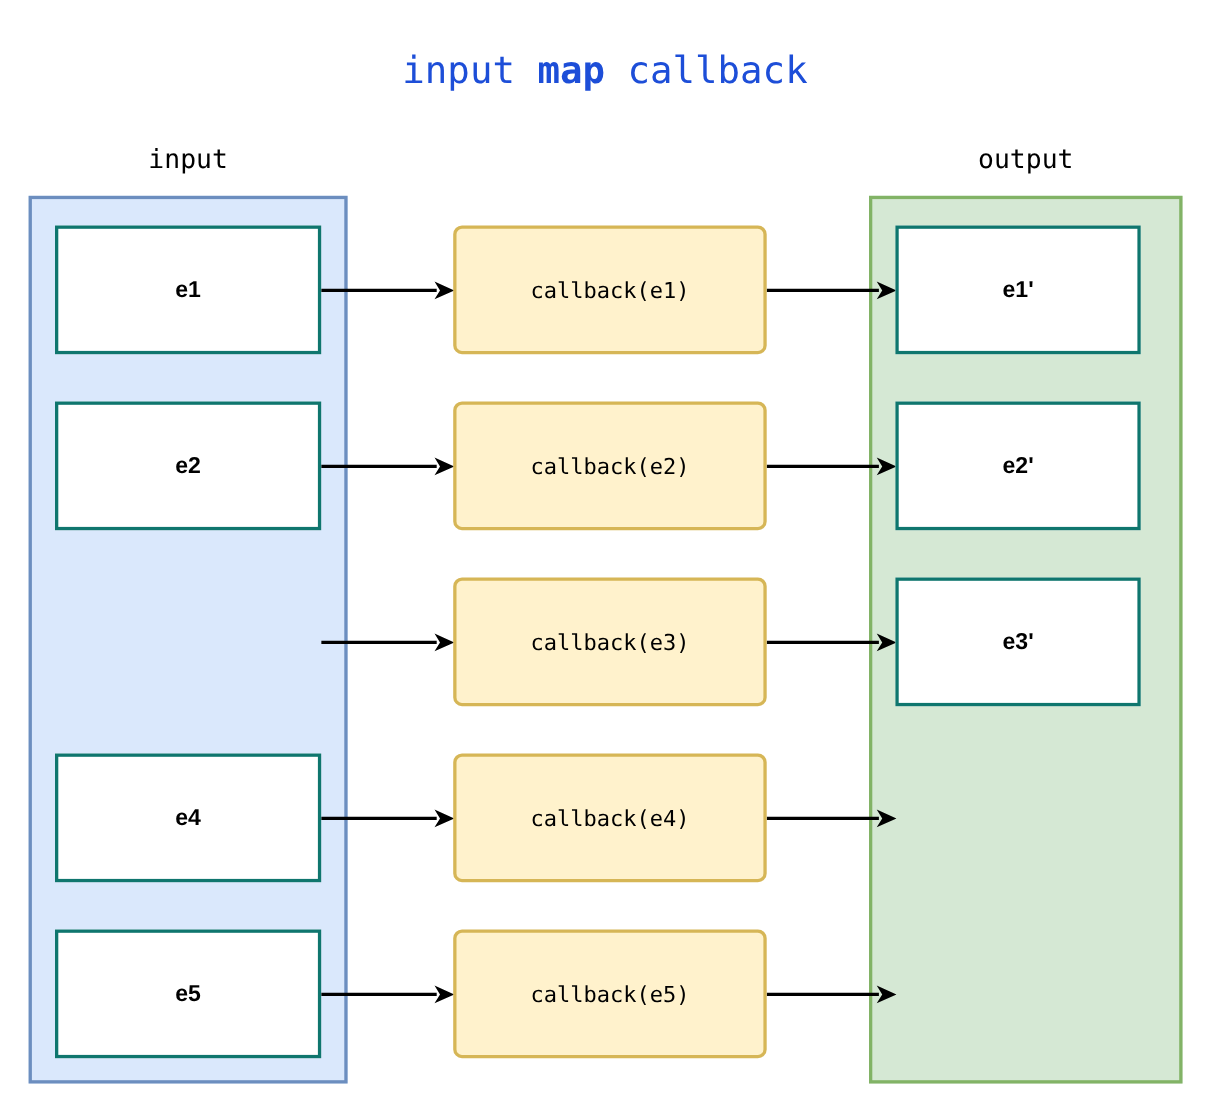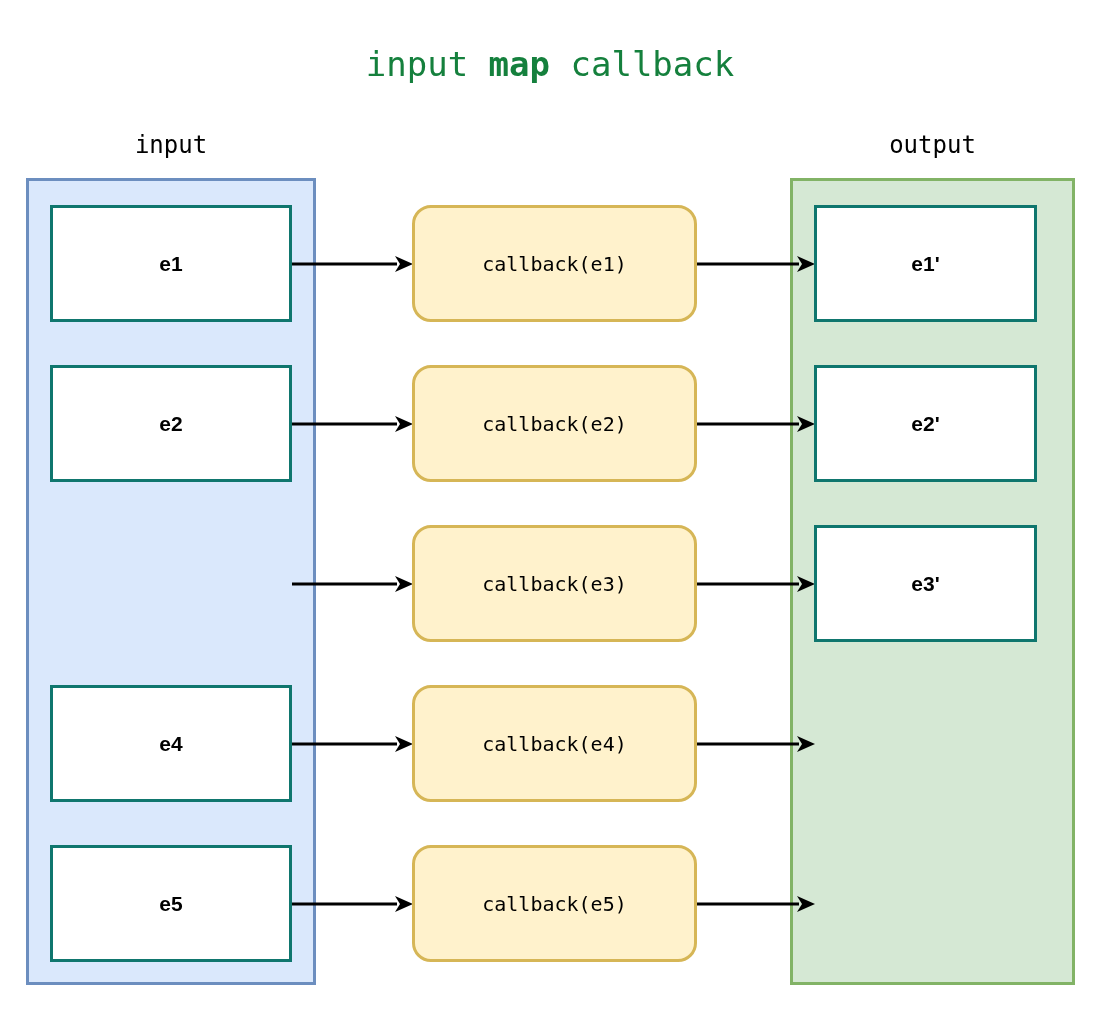--- a/index.html
+++ b/index.html
@@ -21,21 +21,21 @@
   
   .title {
     position: absolute;
     left: 0;
     top: 44px;
     width: 1100px;
     text-align: center;
     font-family: "DejaVu Sans Mono", "Liberation Mono", monospace;
     font-size: 34px;
     letter-spacing: 0px;
-    color: #15803d;
+    color: #1d4ed8;
     white-space: pre;
   }
   .title .bold {
     font-weight: bold;
   }
 
   
   .col-label {
     position: absolute;
     font-family: "DejaVu Sans Mono", "Liberation Mono", monospace;
@@ -100,21 +100,21 @@
   
   .cb-box {
     position: absolute;
     top: 0;
     left: 412px;
     width: 285px;
     height: 117px;
     box-sizing: border-box;
     background: #fff2cc;
     border: 3px solid #d6b656;
-    border-radius: 19px;
+    border-radius: 8px;
     display: flex;
     align-items: center;
     justify-content: center;
     font-family: "DejaVu Sans Mono", "Liberation Mono", monospace;
     font-size: 20px;
     color: #000000;
     white-space: pre;
   }
 
   

